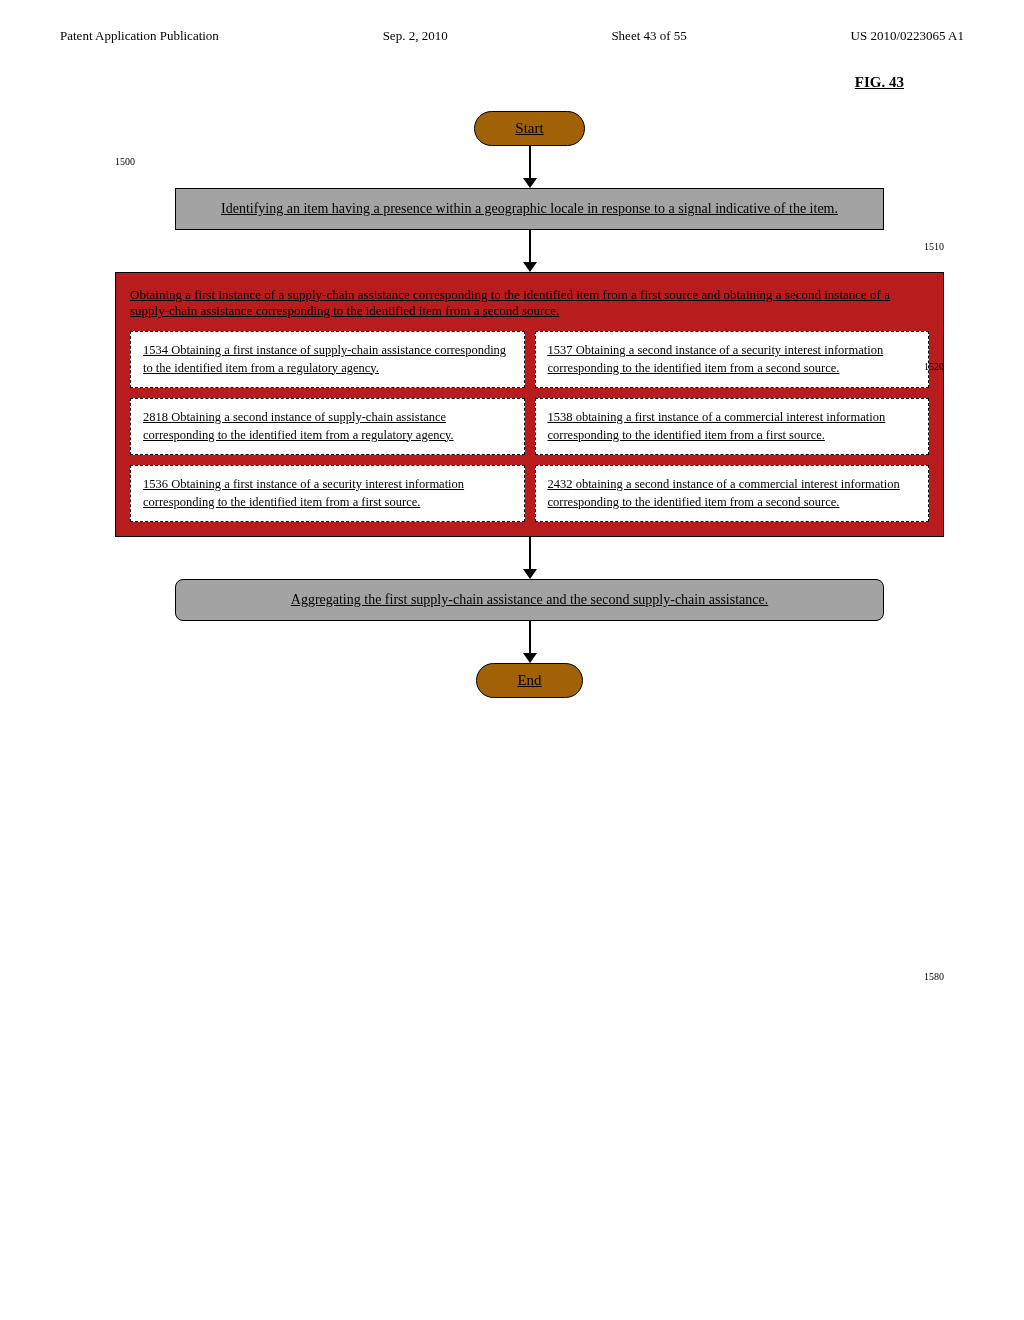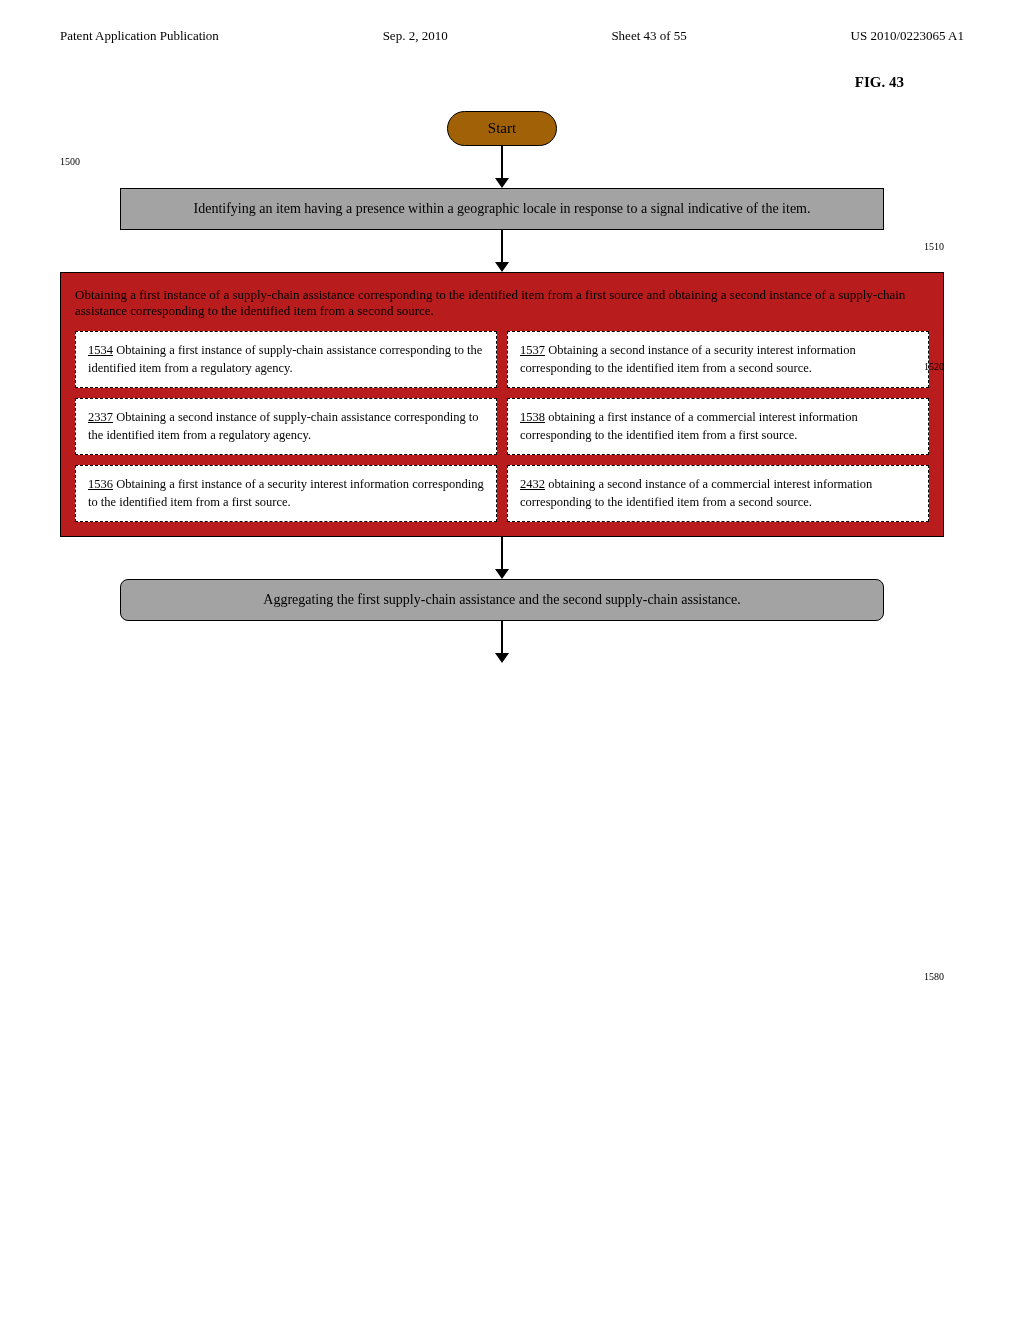--- a/index.html
+++ b/index.html
@@ -16,22 +16,23 @@
     .page-header {
       display: flex;
       justify-content: space-between;
       align-items: baseline;
       padding: 28px 60px 10px 60px;
       font-size: 13px;
     }
 
     
     .main-content {
-      padding: 20px 80px 40px 60px;
+      padding: 20px 80px 40px 115px;
       position: relative;
+      text-decoration: underline;
     }
 
     
     .fig-label {
       text-align: right;
       font-weight: bold;
       font-size: 15px;
       margin-bottom: 10px;
       padding-right: 40px;
     }
@@ -177,21 +178,21 @@
 
           <div class="dashed-box">
             <span><u>1534</u> Obtaining a first instance of supply-chain assistance corresponding to the identified item from a regulatory agency.</span>
           </div>
 
           <div class="dashed-box">
             <span><u>1537</u> Obtaining a second instance of a security interest information corresponding to the identified item from a second source.</span>
           </div>
 
           <div class="dashed-box">
-            <span><u>2337</u> Obtaining a second instance of supply-chain assistance corresponding to the identified item from a regulatory agency.</span>
+            <span><u>2818</u> Obtaining a second instance of supply-chain assistance corresponding to the identified item from a regulatory agency.</span>
           </div>
 
           <div class="dashed-box">
             <span><u>1538</u> obtaining a first instance of a commercial interest information corresponding to the identified item from a first source.</span>
           </div>
 
           <div class="dashed-box">
             <span><u>1536</u> Obtaining a first instance of a security interest information corresponding to the identified item from a first source.</span>
           </div>
 
@@ -209,16 +210,19 @@
 
       <div style="display:flex; justify-content:center; margin: 0 60px;">
         <div class="rect-box" style="text-align:center;border-radius:8px;">Aggregating the first supply-chain assistance and the second supply-chain assistance.</div>
       </div>
 
       <div class="arrow-down">
         <div class="arrow-line" style="height:32px;"></div>
         <div class="arrow-head"></div>
       </div>
 
+      <div class="start-end-row" style="margin-bottom:20px;">
+        <div class="pill-shape" style="font-size:15px; padding: 8px 40px;">End</div>
+      </div>
 
     </div>
   </div>
 </div>
 
 </body></html>

